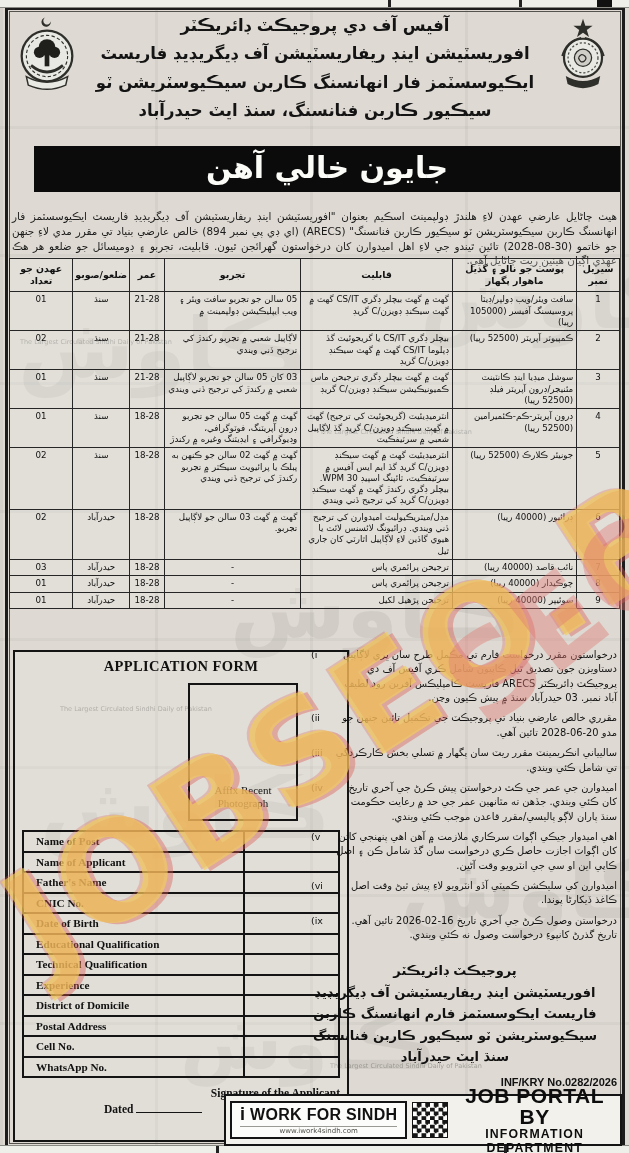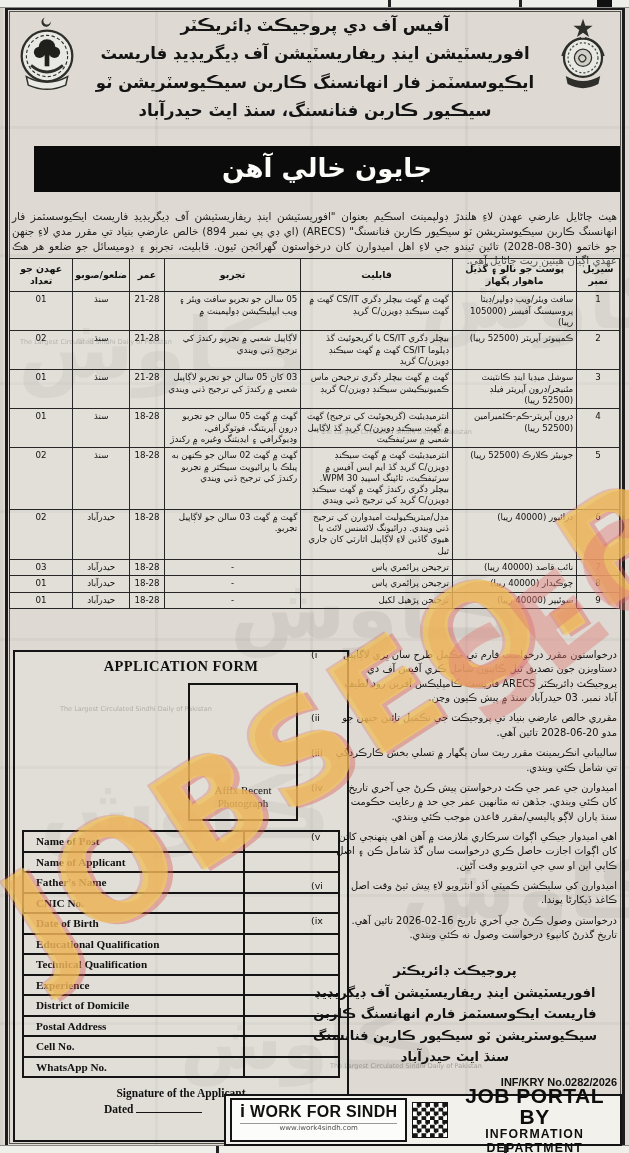--- a/index.html
+++ b/index.html
@@ -19,55 +19,55 @@
     background-image:linear-gradient(90deg,transparent 0 216px,#222 216px 219px,transparent 219px 504px,#222 504px 507px,transparent 507px);}
   .frame{position:absolute;left:5px;right:4px;top:7px;bottom:5px;border:3px solid #1c1c1c;z-index:1;}
   .frame::after{content:"";position:absolute;inset:1px;border:1px solid #55534e;pointer-events:none;}
 
   
   .header{position:absolute;top:12px;left:14px;right:13px;height:128px;display:flex;align-items:flex-start;z-index:2;}
   .logo{flex:0 0 66px;display:flex;justify-content:center;padding-top:4px;}
   .title-block{flex:1;text-align:center;direction:rtl;font-weight:bold;font-size:16.5px;line-height:1.72;color:#141414;}
   
   .banner{position:absolute;top:146px;left:10px;right:9px;height:46px;background:#0b0b0b;color:#fbfbf8;
-          text-align:center;font-weight:bold;font-size:26px;line-height:44px;z-index:2;direction:rtl;margin-left:24px;}
+          text-align:center;font-weight:bold;font-size:30px;line-height:44px;z-index:2;direction:rtl;margin-left:24px;}
   
   .intro{position:absolute;top:197px;left:12px;right:12px;direction:rtl;text-align:justify;
          font-size:10.4px;line-height:1.42;z-index:2;color:#1a1a1a;margin-top:12px;}
   
   .jobs-table{position:absolute;top:258px;left:9px;right:9px;border-collapse:collapse;table-layout:fixed;
               direction:rtl;z-index:2;font-size:8.7px;width:611px;background:rgba(240,240,236,.25);}
   .jobs-table th,.jobs-table td{border:1.6px solid #262626;padding:2px 3px;vertical-align:top;}
   .jobs-table th{font-size:9.4px;text-align:center;vertical-align:middle;padding:4px 2px;line-height:1.3;}
   .jobs-table td{line-height:1.3;text-align:right;}
   .cell-c{text-align:center !important;vertical-align:top;}
   .ltr{direction:ltr;}
   
   .form-col{position:absolute;top:650px;left:13px;width:336px;z-index:2;}
   .app-form{border:2.5px solid #141414;height:476px;padding:6px 7px;position:relative;background:rgba(240,240,236,.2);}
   .form-title{text-align:center;font-family:"Liberation Serif",serif;font-weight:bold;font-size:14.5px;letter-spacing:.4px;}
   .photo-box{width:90px;height:118px;border:2px solid #141414;margin:8px 42px 9px auto;display:flex;align-items:flex-end;justify-content:center;
              text-align:center;font-family:"Liberation Serif",serif;font-weight:normal;font-size:11px;line-height:1.25;padding:8px;}
   .form-fields{width:100%;border-collapse:collapse;font-family:"Liberation Serif",serif;}
   .form-fields td{border:2px solid #141414;height:18.5px;padding:0 12px;font-weight:bold;font-size:11.2px;}
   .form-fields td.val{width:30%;}
-  .sig-block{margin-top:9px;text-align:center;font-family:"Liberation Serif",serif;font-weight:bold;font-size:11.5px;}
+  .sig-block{margin-top:9px;text-align:right;font-family:"Liberation Serif",serif;font-weight:bold;font-size:11.5px;}
   .dated-line{text-align:left;margin:3px 0 0 82px;font-family:"Liberation Serif",serif;font-weight:bold;font-size:11.5px;}
   .uline{display:inline-block;width:66px;border-bottom:1.6px solid #141414;height:10px;}
   
   .inst-col{position:absolute;top:648px;left:311px;right:12px;z-index:2;}
   .inst{display:flex;direction:ltr;margin-bottom:6px;}
   .inst .marker{flex:0 0 24px;font-size:9.5px;direction:ltr;text-align:left;padding-top:1px;}
   .inst .itext{flex:1;direction:rtl;text-align:right;font-size:9.9px;line-height:1.45;}
   .signatory{margin:18px 18px 0 0;text-align:center;direction:rtl;font-weight:bold;font-size:13px;line-height:1.65;}
   .inf-line{margin-top:8px;text-align:right;direction:ltr;font-weight:bold;font-size:11px;font-family:"Liberation Sans",sans-serif;}
   
   .footer{position:absolute;bottom:7px;left:224px;right:7px;height:44px;display:flex;align-items:center;gap:5px;
           background:#f2f1ec;border:2px solid #141414;z-index:4;padding:2px 4px;}
-  .iwfs-box{border:2px solid #141414;background:#fcfcfa;padding:1px 8px 8px;text-align:center;}
+  .iwfs-box{border:2px solid #141414;background:#fcfcfa;padding:1px 8px 2px;text-align:center;}
   .iwfs-main{font-family:"Liberation Sans",sans-serif;font-weight:bold;font-size:16px;letter-spacing:.3px;white-space:nowrap;}
   .iwfs-main .i-dot{font-size:18px;}
   .iwfs-site{font-size:7px;color:#4c4c48;border-top:1px solid #9a9a94;margin-top:1px;}
   .qr{width:34px;height:34px;border:1px solid #141414;flex:0 0 34px;
       background:repeating-conic-gradient(#161616 0% 25%, #fdfdfb 0% 50%) 0 0/8.5px 8.5px;}
   .jobportal{flex:1;text-align:center;font-family:"Liberation Sans",sans-serif;color:#0d0d0d;}
   .jp1{font-size:21px;font-weight:bold;letter-spacing:.5px;line-height:1;}
   .jp2{font-size:12.3px;font-weight:bold;letter-spacing:1.2px;line-height:1.15;}
   
   .wm-text{position:absolute;left:-24px;top:866px;transform:rotate(-33deg);transform-origin:left top;z-index:3;

